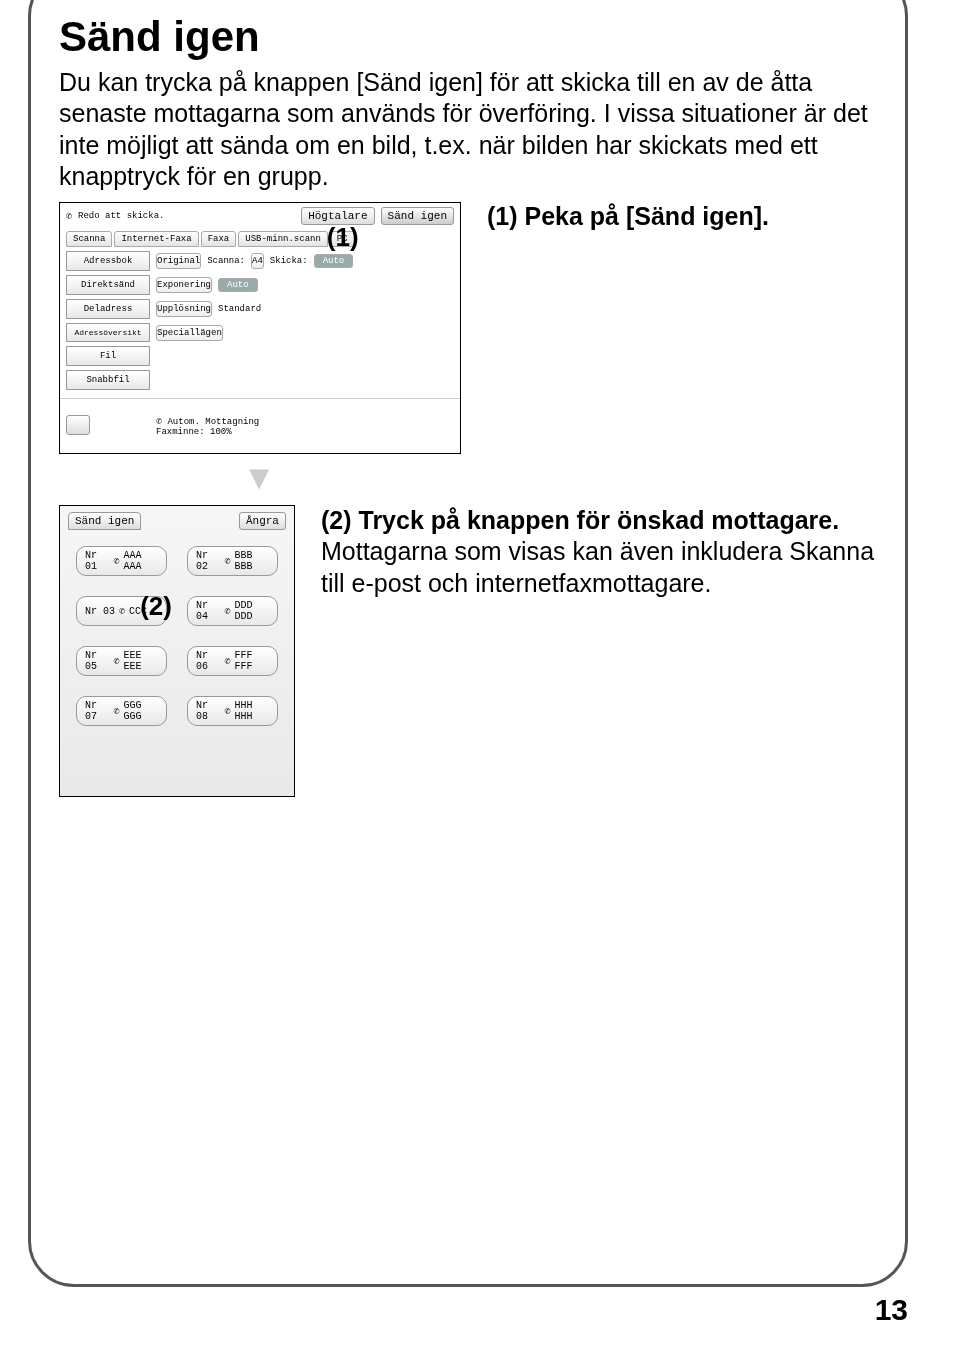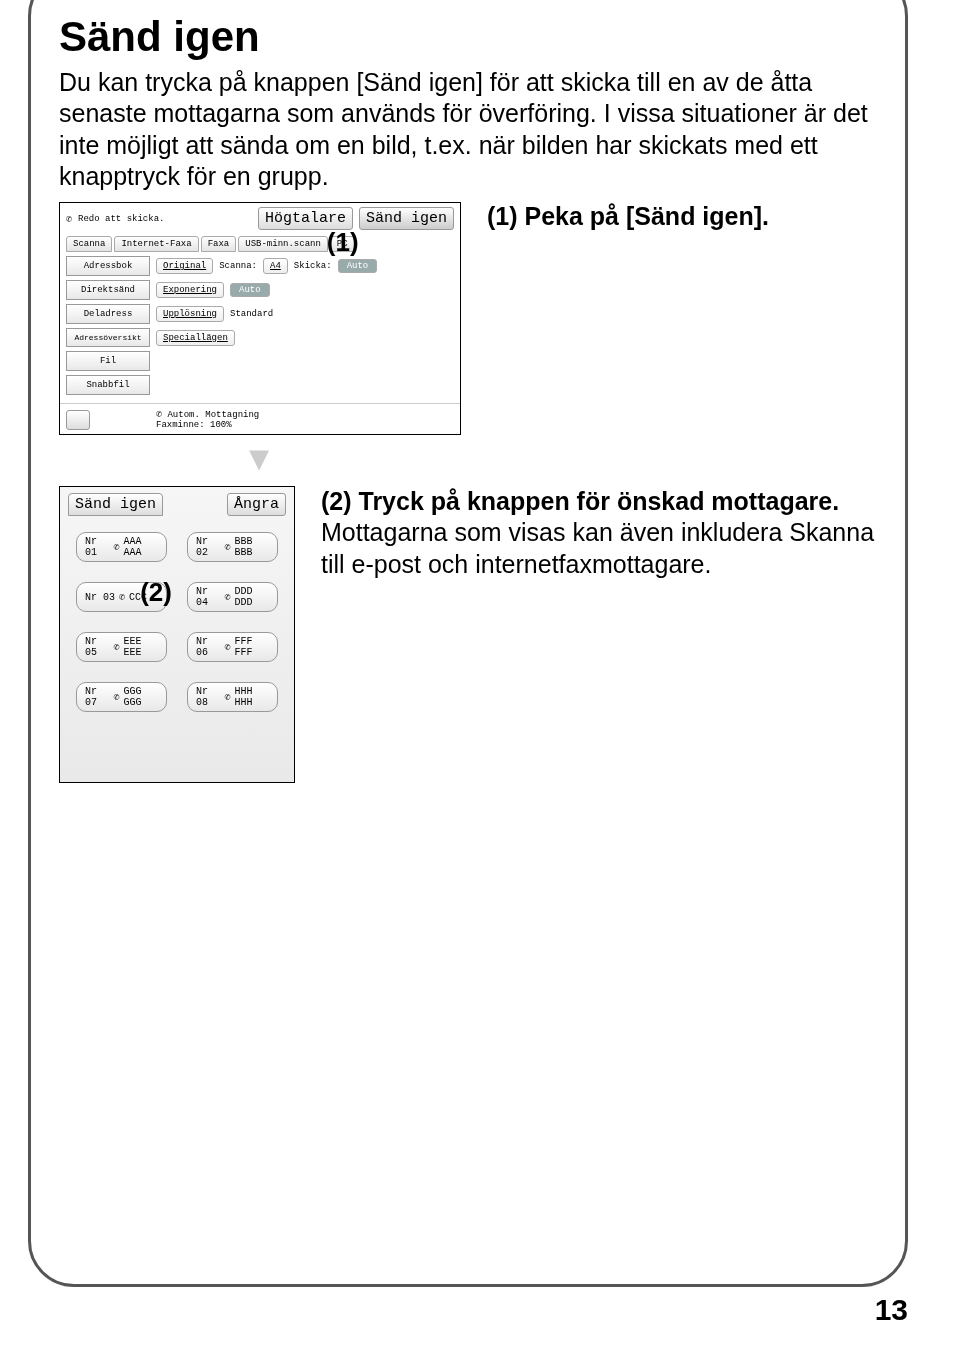--- a/index.html
+++ b/index.html
@@ -4,31 +4,31 @@
 <style>
   html,body{margin:0;padding:0;background:#fff;font-family:Arial,Helvetica,sans-serif;color:#000;}
   .page{width:960px;height:1347px;position:relative;box-sizing:border-box;padding:10px 70px 10px 22px;margin-left:8px;}
   .frame{position:absolute;left:20px;top:-30px;right:60px;bottom:60px;border:3px solid #555;border-radius:46px;padding:40px 28px 28px 28px;box-sizing:border-box;}
   h1{font-size:42px;margin:0 0 6px 0;font-weight:bold;}
   .intro{font-size:25px;line-height:1.25;margin:0 0 10px 0;}
   .toprow{display:flex;align-items:flex-start;gap:26px;}
   .panel1{width:400px;border:1px solid #000;background:#fff;font-family:"Courier New",monospace;font-size:9px;}
   .panel1 .bar{display:flex;align-items:center;padding:4px 6px;gap:6px;}
   .hp{font-size:10px;}
-  .pill{border:1px solid #999;border-radius:3px;padding:2px 6px;font-size:15px;background:linear-gradient(#fff,#ddd);white-space:nowrap;}
+  .pill{border:1px solid #999;border-radius:3px;padding:2px 6px;font-size:11px;background:linear-gradient(#fff,#ddd);white-space:nowrap;}
   .pill.sel{background:linear-gradient(#fff,#ccc);}
   .tabs{display:flex;gap:2px;padding:2px 6px;align-items:center;}
   .tab{border:1px solid #aaa;border-radius:3px 3px 0 0;padding:2px 6px;font-size:9px;background:linear-gradient(#fff,#e4e4e4);}
   .overlay{position:relative;display:inline-block;font-size:26px;font-weight:bold;color:#000;font-family:Arial,sans-serif;background:transparent;padding:0 2px;}
   .row{display:flex;align-items:center;gap:6px;padding:2px 6px;}
   .sidebtn{width:78px;border:1px solid #999;border-radius:0;background:linear-gradient(#fff,#e8e8e8);font-size:9px;padding:4px 2px;text-align:center;}
-  .fld{border:1px solid #aaa;border-radius:3px;padding:2px 6px;font-size:9px;background:linear-gradient(#fff,#eee);text-decoration:underline;}
+  .fld{border:1px solid #aaa;border-radius:3px;padding:2px 0;font-size:9px;background:linear-gradient(#fff,#eee);}
   .lbl{font-size:9px;}
   .val{border:1px solid #aaa;background:#9aa;color:#fff;border-radius:3px;padding:1px 8px;font-size:9px;}
-  .foot{border-top:1px solid #ccc;padding:4px 6px;display:flex;align-items:flex-end;gap:6px;}
+  .foot{border-top:1px solid #ccc;padding:16px 6px;display:flex;align-items:flex-start;gap:6px;}
   .footicon{width:22px;height:18px;border:1px solid #999;border-radius:3px;background:linear-gradient(#fff,#ddd);}
   .step{font-size:25px;font-weight:bold;}
   .arrow{text-align:center;color:#ccc;font-size:34px;margin:4px 0 8px 0;}
   .panel2wrap{display:flex;align-items:flex-start;gap:26px;}
   .panel2{width:400px;border:1px solid #000;background:linear-gradient(#f6f6f6,#e9e9e9);font-family:"Courier New",monospace;font-size:9px;padding-bottom:60px;}
   .panel2 .head{display:flex;justify-content:space-between;padding:6px 8px;align-items:center;}
   .recgrid{display:grid;grid-template-columns:1fr 1fr;gap:20px 20px;padding:10px 16px;}
   .rec{border:1px solid #999;border-radius:10px;background:linear-gradient(#fff,#e8e8e8);padding:3px 8px;font-size:10px;display:flex;align-items:center;gap:4px;position:relative;}
   .ph{font-size:10px;}
   .rec .ov{position:absolute;right:-6px;top:-6px;font-size:26px;font-weight:bold;font-family:Arial,sans-serif;}

